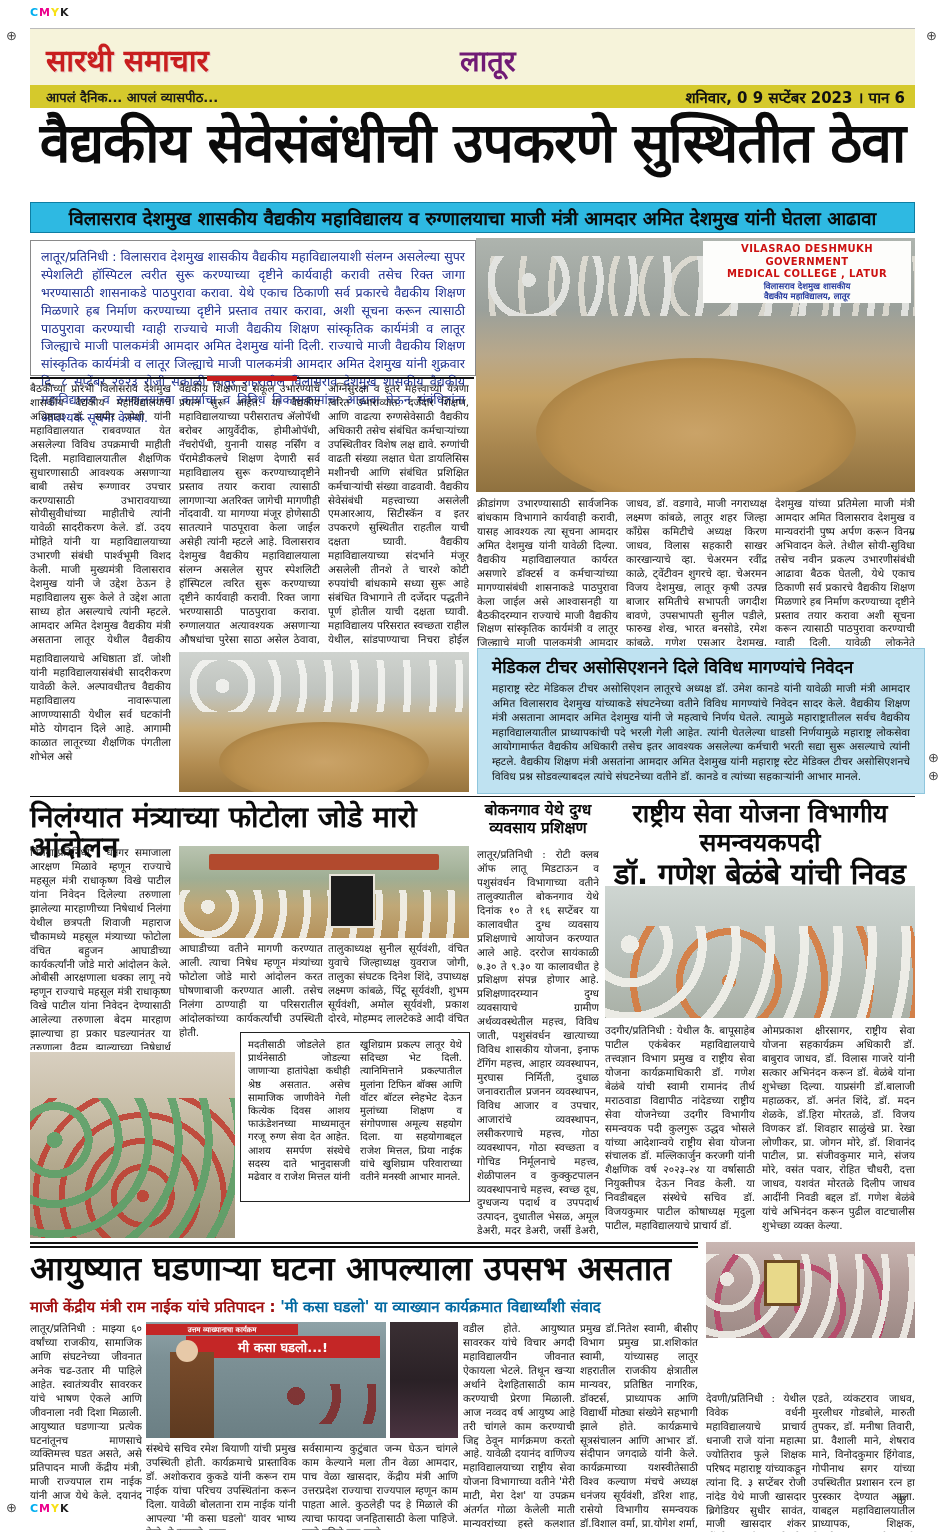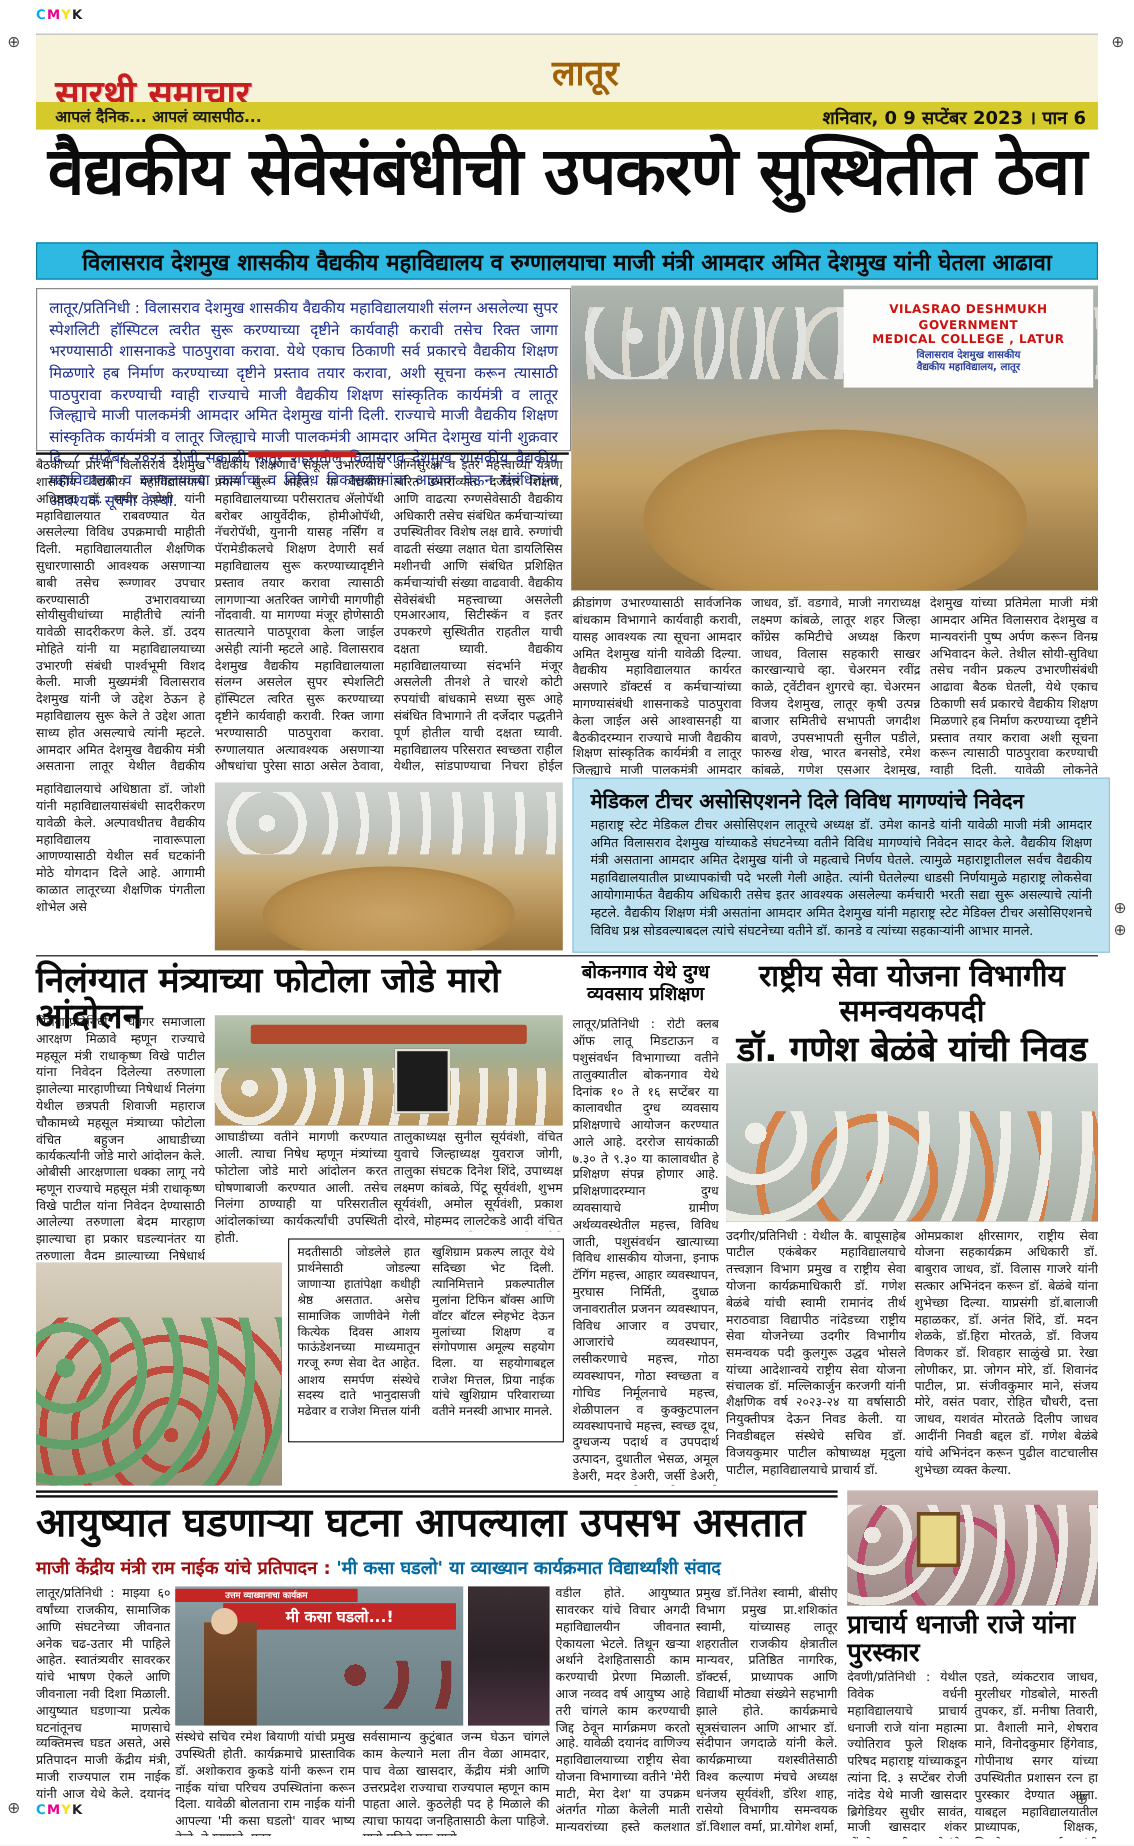--- a/index.html
+++ b/index.html
@@ -4,35 +4,35 @@
 <style>
   html,body{margin:0;padding:0;background:#e8e8e8;}
   #page{position:relative;width:945px;height:1538px;background:#ffffff;margin:0 auto;
         font-family:"DejaVu Sans","Liberation Sans",sans-serif;color:#111;overflow:hidden;}
   .abs{position:absolute;}
   .cmyk{font-size:11px;font-weight:bold;letter-spacing:1px;}
   .cmyk .c{color:#00aeef}.cmyk .m{color:#ec008c}.cmyk .y{color:#f7e017}.cmyk .k{color:#222}
   .regmark{font-size:13px;color:#444;}
   .masthead{background:#f6f3da;border-top:1px solid #bbb;}
   .papername{color:#c81e1e;font-weight:900;font-size:30px;text-shadow:1px 1px 0 #e8c9c9;}
-  .edition{font-weight:900;font-size:29px;color:#a16207;}
+  .edition{font-weight:900;font-size:29px;color:#701a75;}
   .tagband{background:#d5c92c;}
   .tagline{font-size:13px;font-weight:700;color:#1a1a1a;}
   .dateline{font-size:15px;font-weight:900;color:#111;}
   .mainheadline{font-weight:900;font-size:55px;line-height:1.0;text-align:center;color:#0b0b0b;
                 letter-spacing:-1px;}
   .subheadband{background:#2eb9e2;border:1px solid #0e7ea3;text-align:center;font-weight:700;
                font-size:18.5px;color:#0a0a0a;display:flex;align-items:center;justify-content:center;}
   .leadbox{border:1px solid #8a8a8a;color:#1c2e8f;font-size:12.6px;line-height:1.42;
            text-align:justify;padding:7px 10px;font-weight:500;}
   .leadrule{border-top:2px solid #111;}
   .leadrule .redseg{position:absolute;left:50%;top:-3px;width:90px;height:5px;background:#c81e1e;transform:translateX(-50%);}
   .col{font-size:10.4px;line-height:1.34;text-align:justify;overflow:hidden;color:#151515;}
   .photo{overflow:hidden;background:#9a9384;}
-  .photo .banner{position:absolute;background:#fdfdfb;padding:12px 4px;text-align:center;}
+  .photo .banner{position:absolute;background:#fdfdfb;padding:2px 4px;text-align:center;}
   .banner .red{color:#cc1111;font-weight:900;font-size:10px;line-height:1.25;letter-spacing:.4px;}
   .banner .blue{color:#2a3fa0;font-weight:700;font-size:8.5px;line-height:1.2;}
   .tbl{position:absolute;border-radius:50%;background:radial-gradient(ellipse at center,#caa368 0%,#b98f4e 60%,#8d6a33 100%);}
   .boxhead{font-weight:900;font-size:17px;color:#0a0a0a;}
   .teacherbox{background:#bfe2f1;border:1px solid #8fc6dd;padding:6px 14px;}
   .teacherbox .body{font-size:10.6px;line-height:1.38;text-align:justify;}
   .sechead{font-weight:900;color:#0b0b0b;}
   .rule{border-top:1.5px solid #111;}
   .doubleRule{border-top:2px solid #111;border-bottom:2px solid #111;height:2px;}
   .helpbox{border:1.5px solid #222;padding:5px 7px;font-size:10px;line-height:1.32;text-align:justify;
@@ -47,21 +47,21 @@
 
   <div class="abs cmyk" style="left:30px;top:6px;"><span class="c">C</span><span class="m">M</span><span class="y">Y</span><span class="k">K</span></div>
   <div class="abs regmark" style="left:6px;top:28px;">⊕</div>
   <div class="abs regmark" style="left:926px;top:28px;">⊕</div>
   <div class="abs regmark" style="left:928px;top:750px;">⊕</div>
   <div class="abs regmark" style="left:928px;top:768px;">⊕</div>
   <div class="abs regmark" style="left:6px;top:1500px;">⊕</div>
   <div class="abs regmark" style="left:896px;top:1492px;">⊕</div>
 
   <div class="abs masthead" style="left:30px;top:28px;width:885px;height:57px;">
-    <span class="abs papername" style="left:16px;top:27px;">सारथी समाचार</span>
+    <span class="abs papername" style="left:16px;top:10px;">सारथी समाचार</span>
     <span class="abs edition" style="left:430px;top:11px;">लातूर</span>
   </div>
   <div class="abs tagband" style="left:30px;top:85px;width:885px;height:23px;">
     <span class="abs tagline" style="left:16px;top:3px;">आपलं दैनिक... आपलं व्यासपीठ...</span>
     <span class="abs dateline" style="right:10px;top:2px;">शनिवार, 0 9 सप्टेंबर 2023 । पान 6</span>
   </div>
 
   <div class="abs mainheadline" style="left:30px;top:116px;width:885px;height:84px;">वैद्यकीय सेवेसंबंधीची उपकरणे सुस्थितीत ठेवा</div>
   <div class="abs subheadband" style="left:30px;top:202px;width:883px;height:29px;">विलासराव देशमुख शासकीय वैद्यकीय महाविद्यालय व रुग्णालयाचा माजी मंत्री आमदार अमित देशमुख यांनी घेतला आढावा</div>
 
@@ -154,19 +154,18 @@
 
   <div class="abs col" style="left:146px;top:1442px;width:150px;height:88px;">संस्थेचे सचिव रमेश बियाणी यांची प्रमुख उपस्थिती होती. कार्यक्रमाचे प्रास्ताविक डॉ. अशोकराव कुकडे यांनी करून राम नाईक यांचा परिचय उपस्थितांना करून दिला. यावेळी बोलताना राम नाईक यांनी आपल्या 'मी कसा घडलो' यावर भाष्य केले. ते म्हणाले, एका</div>
   <div class="abs col" style="left:302px;top:1442px;width:156px;height:88px;">सर्वसामान्य कुटुंबात जन्म घेऊन चांगले काम केल्याने मला तीन वेळा आमदार, पाच वेळा खासदार, केंद्रीय मंत्री आणि उत्तरप्रदेश राज्याचा राज्यपाल म्हणून काम पाहता आले. कुठलेही पद हे मिळाले की त्याचा फायदा जनहितासाठी केला पाहिजे. माझे पहिले गुरू माझे</div>
   <div class="abs col" style="left:463px;top:1322px;width:112px;height:208px;">वडील होते. आयुष्यात सावरकर यांचे विचार अगदी महाविद्यालयीन जीवनात ऐकायला भेटले. तिथून खऱ्या अर्थाने देशहितासाठी काम करण्याची प्रेरणा मिळाली. आज नव्वद वर्ष आयुष्य आहे तरी चांगले काम करण्याची जिद्द ठेवून मार्गक्रमण करतो आहे. यावेळी दयानंद वाणिज्य महाविद्यालयाच्या राष्ट्रीय सेवा योजना विभागाच्या वतीने 'मेरी माटी, मेरा देश' या उपक्रम अंतर्गत गोळा केलेली माती मान्यवरांच्या हस्ते कलशात टाकण्यात आली. कार्यक्रमास आमदार रमेश कराड, माजी आमदार सुधाकर भालेराव, दयानंद वाणिज्य महाविद्यालयाचे प्राचार्य डॉ. राजाराम पवार, उपप्राचार्य डॉ. गणेश लहाने, आयक्युएसी समन्वयक डॉ.बालाजी कांबळे, वाणिज्य विभाग प्रमुख डॉ. मनीषा अष्टेकर, क्रीडा विभाग</div>
   <div class="abs col" style="left:580px;top:1322px;width:118px;height:208px;">प्रमुख डॉ.नितेश स्वामी, बीसीए विभाग प्रमुख प्रा.शशिकांत स्वामी, यांच्यासह लातूर शहरातील राजकीय क्षेत्रातील मान्यवर, प्रतिष्ठित नागरिक, डॉक्टर्स, प्राध्यापक आणि विद्यार्थी मोठ्या संख्येने सहभागी झाले होते. कार्यक्रमाचे सूत्रसंचालन आणि आभार डॉ. संदीपान जगदाळे यांनी केले. कार्यक्रमाच्या यशस्वीतेसाठी विश्व कल्याण मंचचे अध्यक्ष धनंजय सूर्यवंशी, डॉरेश शाह, रासेयो विभागीय समन्वयक डॉ.विशाल वर्मा, प्रा.योगेश शर्मा, प्रा.अक्षय पवार, प्रा.अजय चव्हाण, प्रा.लता जाधव, प्रा.पाचंगे, डॉ.प्रिया वर्मा, दीपक सूर्यवंशी, कार्यालयीन अधीक्षक राजेश सेलूकर, ज्ञानेंद्र कातपुरे, आदींसह प्राध्यापक, राष्ट्रीय छात्र सेनेचे कॅडेट्स, रासेयो स्वयंसेवक, शिक्षकेतर कर्मचारी आदींनी परिश्रम घेतले.</div>
 
   <div class="abs photo" style="left:706px;top:1242px;width:209px;height:96px;background:linear-gradient(180deg,#c9b6b2 0%,#b49e9a 40%,#9d8a86 100%);">
     <div style="position:absolute;left:0;top:12px;width:100%;height:84px;background:repeating-radial-gradient(circle at 10% 30%, #f2efe9 0 7px, rgba(0,0,0,0) 7px 26px),repeating-radial-gradient(circle at 45% 65%, #b8476a 0 6px, rgba(0,0,0,0) 6px 40px);opacity:.9;"></div>
     <div style="position:absolute;left:58px;top:18px;width:30px;height:40px;background:#e8d98a;border:3px solid #6d4a22;"></div>
   </div>
-  <div class="abs sechead" style="left:706px;top:1344px;width:209px;font-size:21.5px;line-height:1.05;">प्राचार्य धनाजी राजे यांना पुरस्कार</div>
   <div class="abs col" style="left:706px;top:1392px;width:100px;height:140px;">देवणी/प्रतिनिधी : येथील विवेक वर्धनी महाविद्यालयाचे प्राचार्य धनाजी राजे यांना महात्मा ज्योतिराव फुले शिक्षक परिषद महाराष्ट्र यांच्याकडून त्यांना दि. ३ सप्टेंबर रोजी नांदेड येथे माजी खासदार ब्रिगेडियर सुधीर सावंत, माजी खासदार शंकर धोंडगे, प्रदीप सोळंके, गिरीश जाधव, विश्वंभर घोपडे, राम</div>
   <div class="abs col" style="left:812px;top:1392px;width:103px;height:140px;">एडते, व्यंकटराव जाधव, मुरलीधर गोडबोले, मारुती तुपकर, डॉ. मनीषा तिवारी, प्रा. वैशाली माने, शेषराव माने, विनोदकुमार हिंगेवाड, गोपीनाथ सगर यांच्या उपस्थितीत प्रशासन रत्न हा पुरस्कार देण्यात आला. याबद्दल महाविद्यालयातील प्राध्यापक, शिक्षक, शिक्षकेतर कर्मचाऱ्यांनी त्यांचे अभिनंदन केले.</div>
 
   <div class="abs cmyk" style="left:30px;top:1502px;"><span class="c">C</span><span class="m">M</span><span class="y">Y</span><span class="k">K</span></div>
 
 </div>
 
 </body></html>

